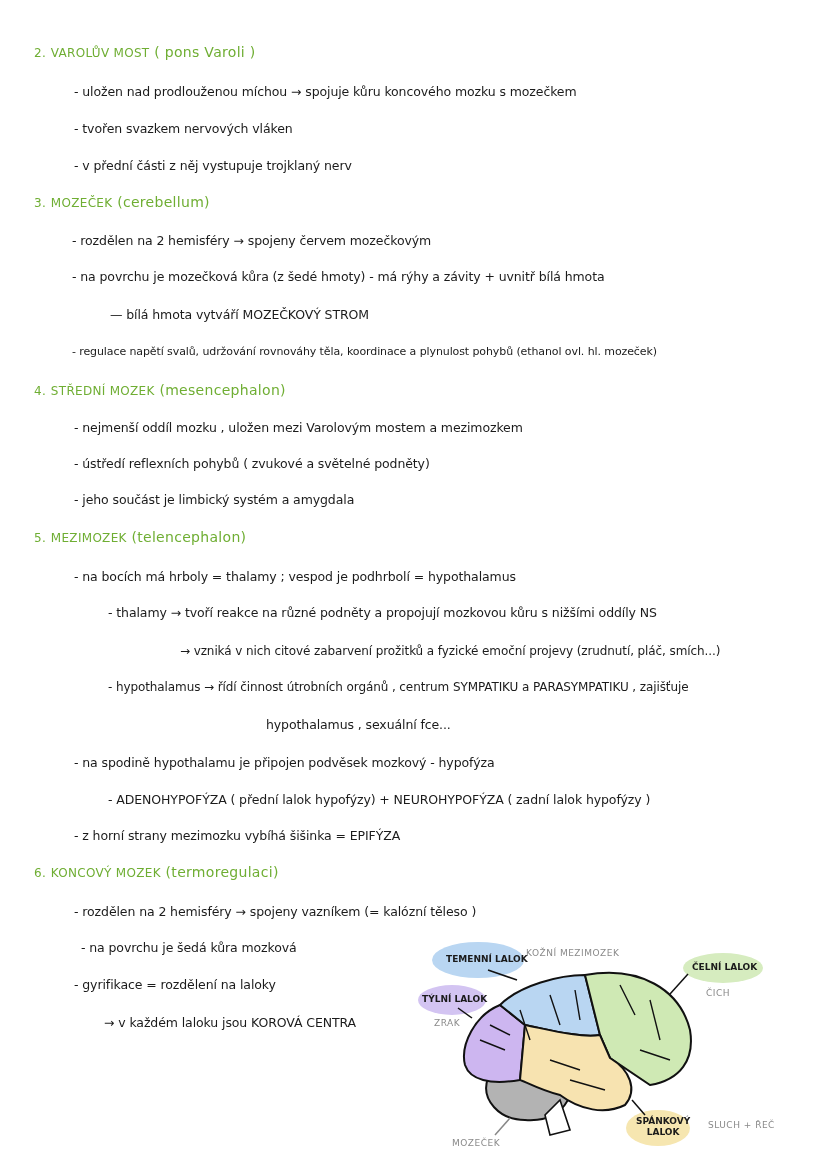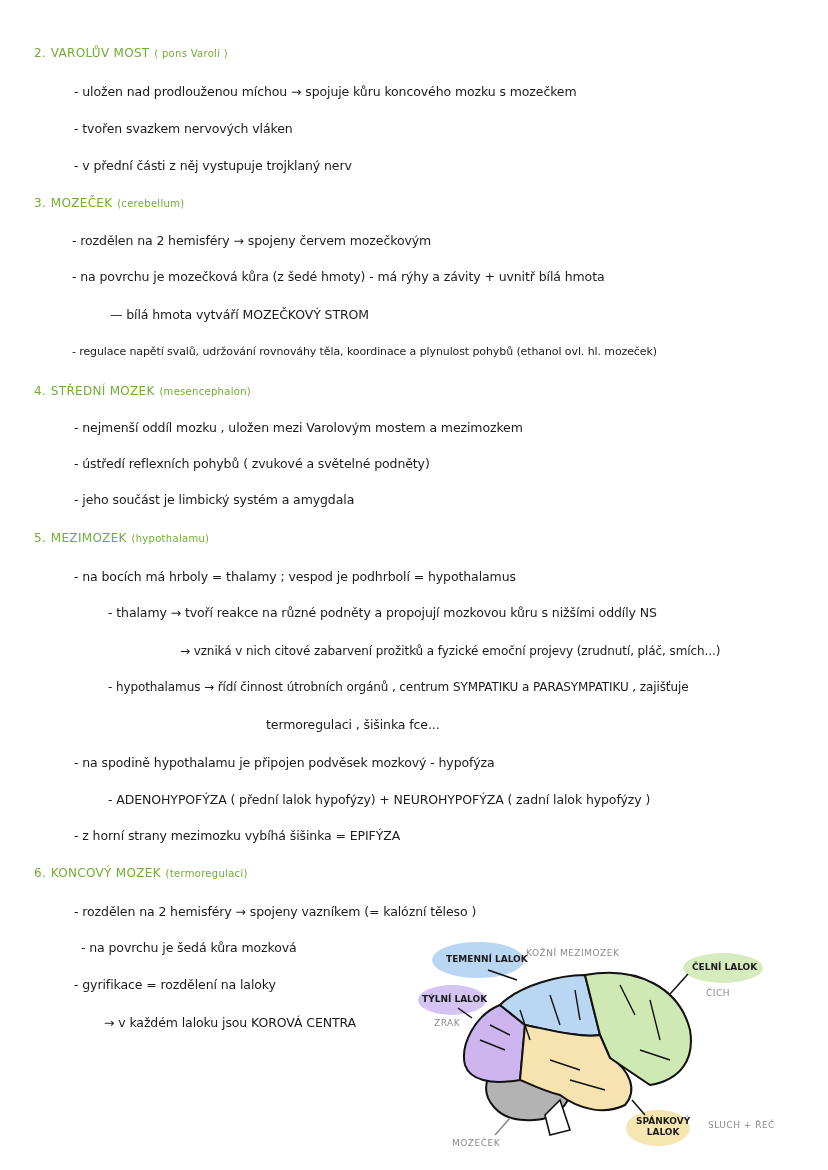--- a/index.html
+++ b/index.html
@@ -1,20 +1,20 @@
 <!DOCTYPE html>
 <html><head>
   <meta charset="utf-8">
   <style>
     html, body { margin:0; padding:0; background:#ffffff; }
     body { width:828px; height:1170px; position:relative; overflow:hidden;
       font-family:"DejaVu Sans", sans-serif; color:#1a1a1a; }
     .h { position:absolute; color:#6fae33; font-size:14px; letter-spacing:0.3px; white-space:nowrap; }
     .h .num, .h .name { font-variant:small-caps; text-transform:uppercase; font-size:12px; }
-    .h .latin { font-size:10px; }
+    .h .latin { font-size:14px; }
     .l { position:absolute; font-size:12.5px; white-space:nowrap; color:#1b1b1b; letter-spacing:-0.1px; }
     .brain { position:absolute; left:410px; top:930px; width:418px; height:230px;text-decoration:underline; }
     .lbl { position:absolute; font-size:9px; font-weight:bold; color:#1a1a1a; white-space:nowrap; text-align:center; line-height:11px; }
     .note { position:absolute; font-size:9px; color:#8a8a8a; white-space:nowrap; letter-spacing:0.5px; }
   </style>
 </head>
 <body>
 
 <div class="h" style="left:34px;top:44px;">
   <span class="num">2.</span>
@@ -40,27 +40,27 @@
   <span class="name">STŘEDNÍ MOZEK</span>
   <span class="latin">(mesencephalon)</span>
 </div>
 <div class="l" style="left:74px;top:420px;">- nejmenší oddíl mozku , uložen mezi Varolovým mostem a mezimozkem</div>
 <div class="l" style="left:74px;top:456px;">- ústředí reflexních pohybů ( zvukové a světelné podněty)</div>
 <div class="l" style="left:74px;top:492px;">- jeho součást je limbický systém a amygdala</div>
 
 <div class="h" style="left:34px;top:529px;">
   <span class="num">5.</span>
   <span class="name">MEZIMOZEK</span>
-  <span class="latin">(hypothalamu)</span>
+  <span class="latin">(telencephalon)</span>
 </div>
 <div class="l" style="left:74px;top:569px;">- na bocích má hrboly = thalamy     ;  vespod je podhrbolí = hypothalamus</div>
 <div class="l" style="left:108px;top:605px;">- thalamy → tvoří reakce na různé podněty  a propojují mozkovou kůru s nižšími oddíly NS</div>
 <div class="l" style="left:180px;top:644px;font-size:12px;">→ vzniká v nich citové zabarvení prožitků  a fyzické emoční projevy (zrudnutí, pláč, smích...)</div>
 <div class="l" style="left:108px;top:680px;font-size:12px;">- hypothalamus → řídí činnost útrobních orgánů , centrum  SYMPATIKU a PARASYMPATIKU , zajišťuje</div>
-<div class="l" style="left:266px;top:717px;">termoregulaci , šišinka fce...</div>
+<div class="l" style="left:266px;top:717px;">hypothalamus , sexuální fce...</div>
 <div class="l" style="left:74px;top:755px;">- na spodině hypothalamu je připojen podvěsek mozkový - hypofýza</div>
 <div class="l" style="left:108px;top:792px;">- ADENOHYPOFÝZA ( přední lalok hypofýzy)  +  NEUROHYPOFÝZA ( zadní lalok hypofýzy )</div>
 <div class="l" style="left:74px;top:828px;">- z horní strany mezimozku vybíhá šišinka = EPIFÝZA</div>
 
 <div class="h" style="left:34px;top:864px;">
   <span class="num">6.</span>
   <span class="name">KONCOVÝ MOZEK</span>
   <span class="latin">(termoregulaci)</span>
 </div>
 <div class="l" style="left:74px;top:904px;">- rozdělen na 2 hemisféry  →  spojeny vazníkem (= kalózní těleso )</div>

